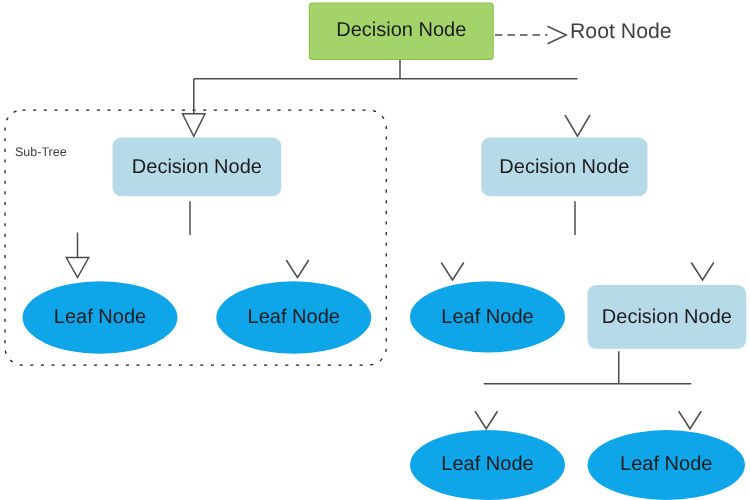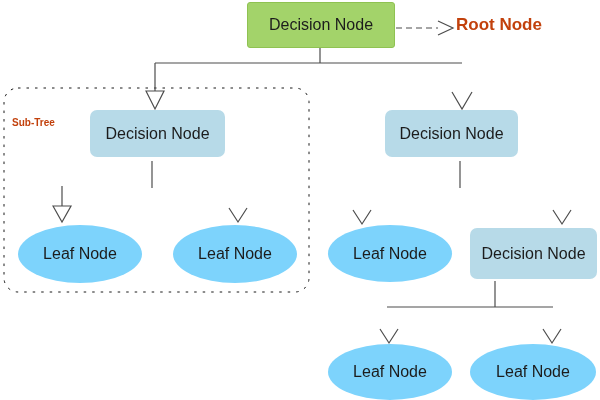--- a/index.html
+++ b/index.html
@@ -34,28 +34,28 @@
   .root-green {
     background: #a3d36a;
     border: 1px solid #8fc252;
     border-radius: 3px;
   }
   .decision-blue {
     background: #b7dae8;
     border-radius: 7px;
   }
   .leaf-pink {
-    background: #7dd3fc;
+    background: #0ea5e9;
     border-radius: 50%;
   }
   .anno {
     position: absolute;
     z-index: 3;
-    font-weight: bold;
-    color: #c2410c;
+    font-weight: normal;
+    color: #404040;
     white-space: nowrap;
   }
   
   .n-root        { left: 247px; top: 2px;   width: 146px; height: 44px; }
   .n-sub-dec     { left: 90px;  top: 110px; width: 135px; height: 47px; }
   .n-right-dec   { left: 385px; top: 110px; width: 133px; height: 47px; }
   .n-rchild-dec  { left: 470px; top: 228px; width: 127px; height: 51px; }
   .n-subleaf-l   { left: 18px;  top: 225px; width: 124px; height: 58px; }
   .n-subleaf-r   { left: 173px; top: 225px; width: 124px; height: 58px; }
   .n-midleaf     { left: 328px; top: 225px; width: 124px; height: 57px; }

